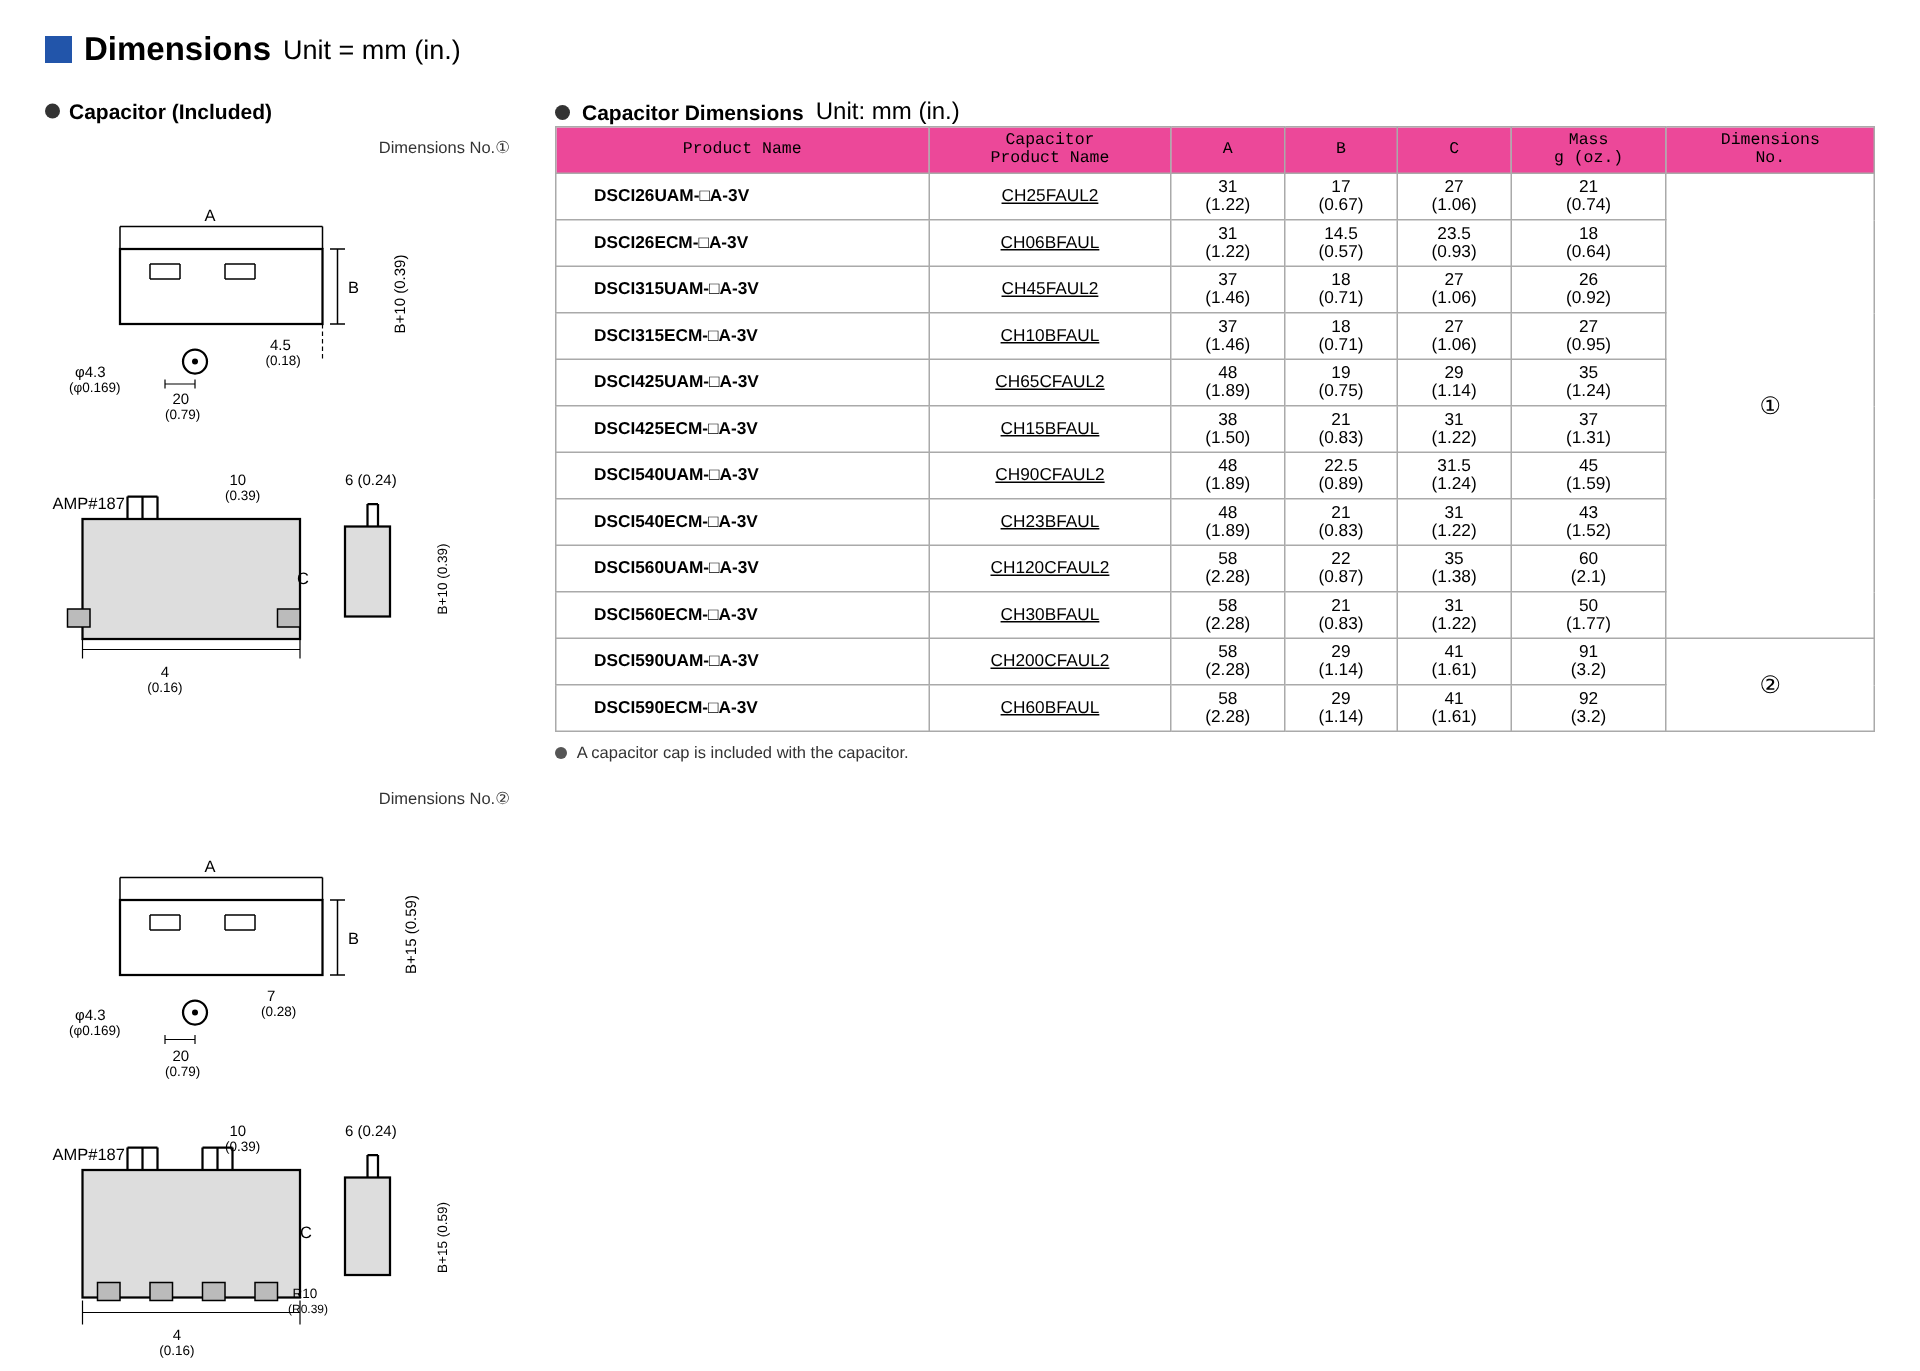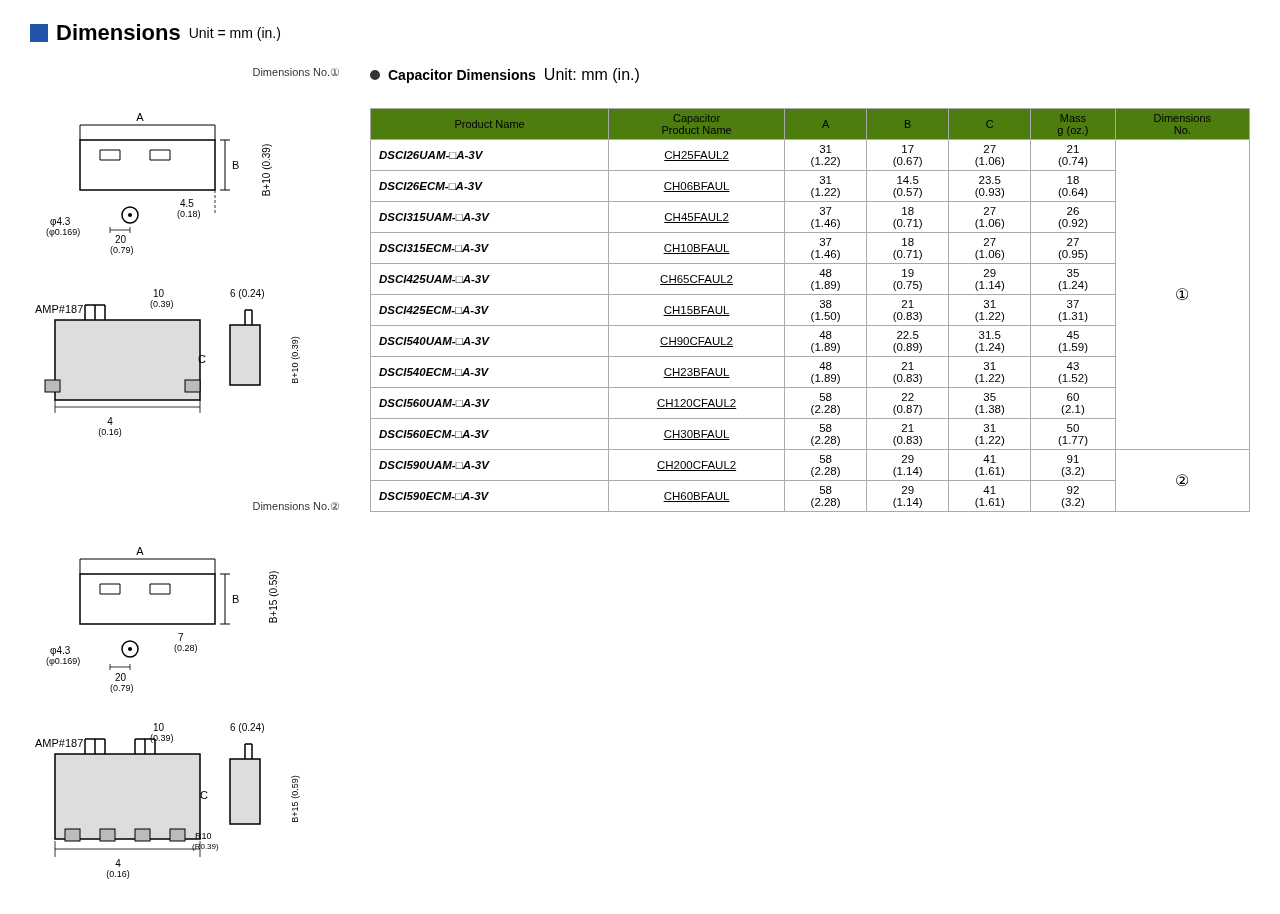--- a/index.html
+++ b/index.html
@@ -28,21 +28,21 @@
       gap: 8px;
     }
     .header-blue-square {
       width: 18px;
       height: 18px;
       background: #2255aa;
       display: inline-block;
       flex-shrink: 0;
     }
     .header-unit {
-      font-size: 14px;
+      font-size: 18px;
       font-weight: normal;
     }
 
     
     .main-layout {
       display: flex;
       gap: 30px;
       align-items: flex-start;
     }
 
@@ -83,21 +83,21 @@
       display: block;
     }
 
     
     .right-panel {
       flex: 1;
     }
     .cap-dim-header {
       font-size: 14px;
       font-weight: bold;
-      margin-bottom: 24px;
+      margin-bottom: 0;
       display: flex;
       align-items: center;
       gap: 8px;
     }
     .cap-dim-unit {
       font-size: 16px;
       font-weight: normal;
     }
 
     
@@ -106,30 +106,30 @@
       width: 100%;
       font-size: 11.5px;
     }
     .dim-table th, .dim-table td {
       border: 1px solid #aaa;
       padding: 3px 6px;
       text-align: center;
       vertical-align: middle;
     }
     .dim-table thead th {
-      background: #4d7c0f;
+      background: #ec4899;
       font-weight: normal;
       font-size: 11px;
+      font-family: Liberation Mono, monospace;
     }
     .dim-table tbody tr td:first-child {
       font-weight: bold;
       text-align: left;
-      padding-left: 8px;
+      padding-left: 25px;
       white-space: nowrap;
-      font-style: italic;
     }
     .dim-table tbody tr td:nth-child(2) {
       font-weight: normal;
       white-space: nowrap;
       text-decoration: underline;
     }
     .dim-no-cell {
       font-weight: normal !important;
       font-size: 14px;
     }
@@ -156,20 +156,24 @@
   <div class="header-title">
     <span class="header-blue-square"></span>
     <span>Dimensions</span>
     <span class="header-unit">Unit = mm (in.)</span>
   </div>
 </div>
 
 <div class="main-layout">
 
   <div class="left-panel">
+    <div class="section-title">
+      <span class="bullet-circle"></span>
+      <span>Capacitor (Included)</span>
+    </div>
 
     <div class="dim-group">
       <div class="dim-label">Dimensions No.①</div>
 
       <svg width="280" height="200">
 
         <line x1="50" y1="55" x2="50" y2="40" stroke="#000" stroke-width="1"></line>
         <line x1="185" y1="55" x2="185" y2="40" stroke="#000" stroke-width="1"></line>
         <line x1="50" y1="40" x2="185" y2="40" stroke="#000" stroke-width="1" marker-end="url(#arrow)"></line>
         <text x="110" y="36" text-anchor="middle" font-size="11">A</text>
@@ -448,15 +452,19 @@
             <td>DSCI590ECM-□A-3V</td>
             <td>CH60BFAUL</td>
             <td>58<br>(2.28)</td>
             <td>29<br>(1.14)</td>
             <td>41<br>(1.61)</td>
             <td>92<br>(3.2)</td>
           </tr>
         </tbody>
     </table>
 
+    <div class="footnote">
+      <span class="footnote-bullet"></span>
+      <span>A capacitor cap is included with the capacitor.</span>
+    </div>
   </div>
 
 </div>
 
 </body></html>

